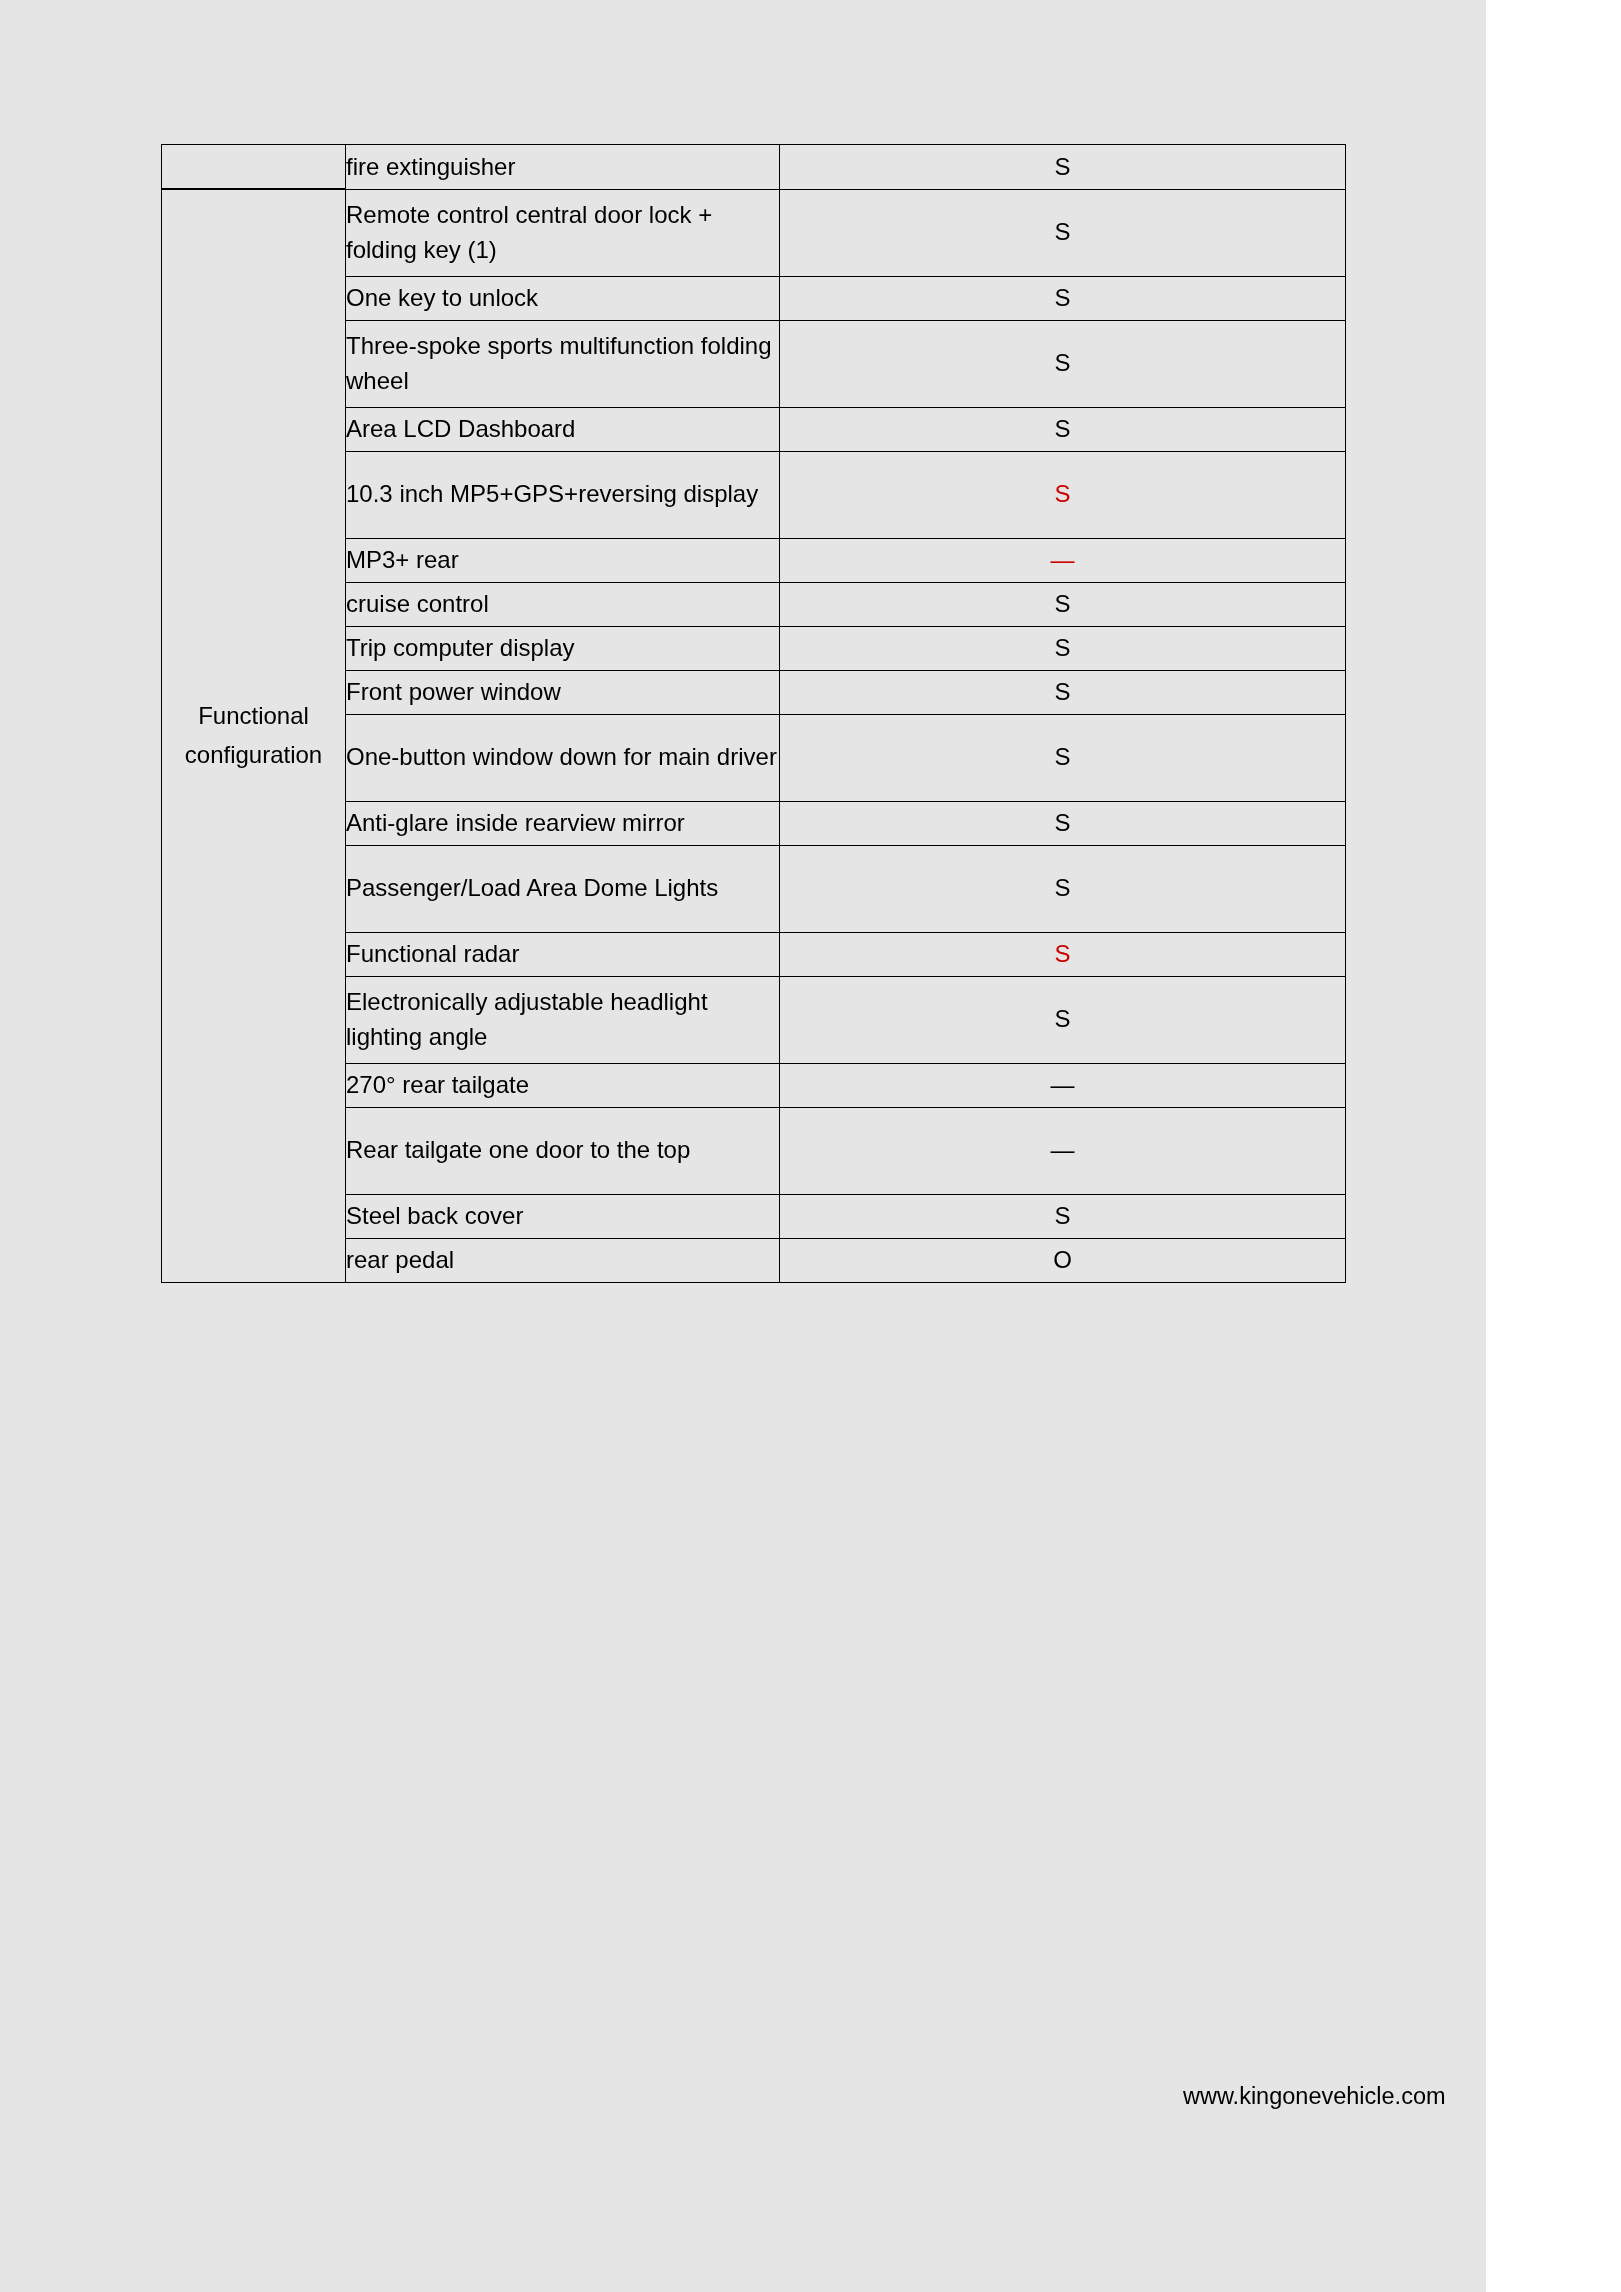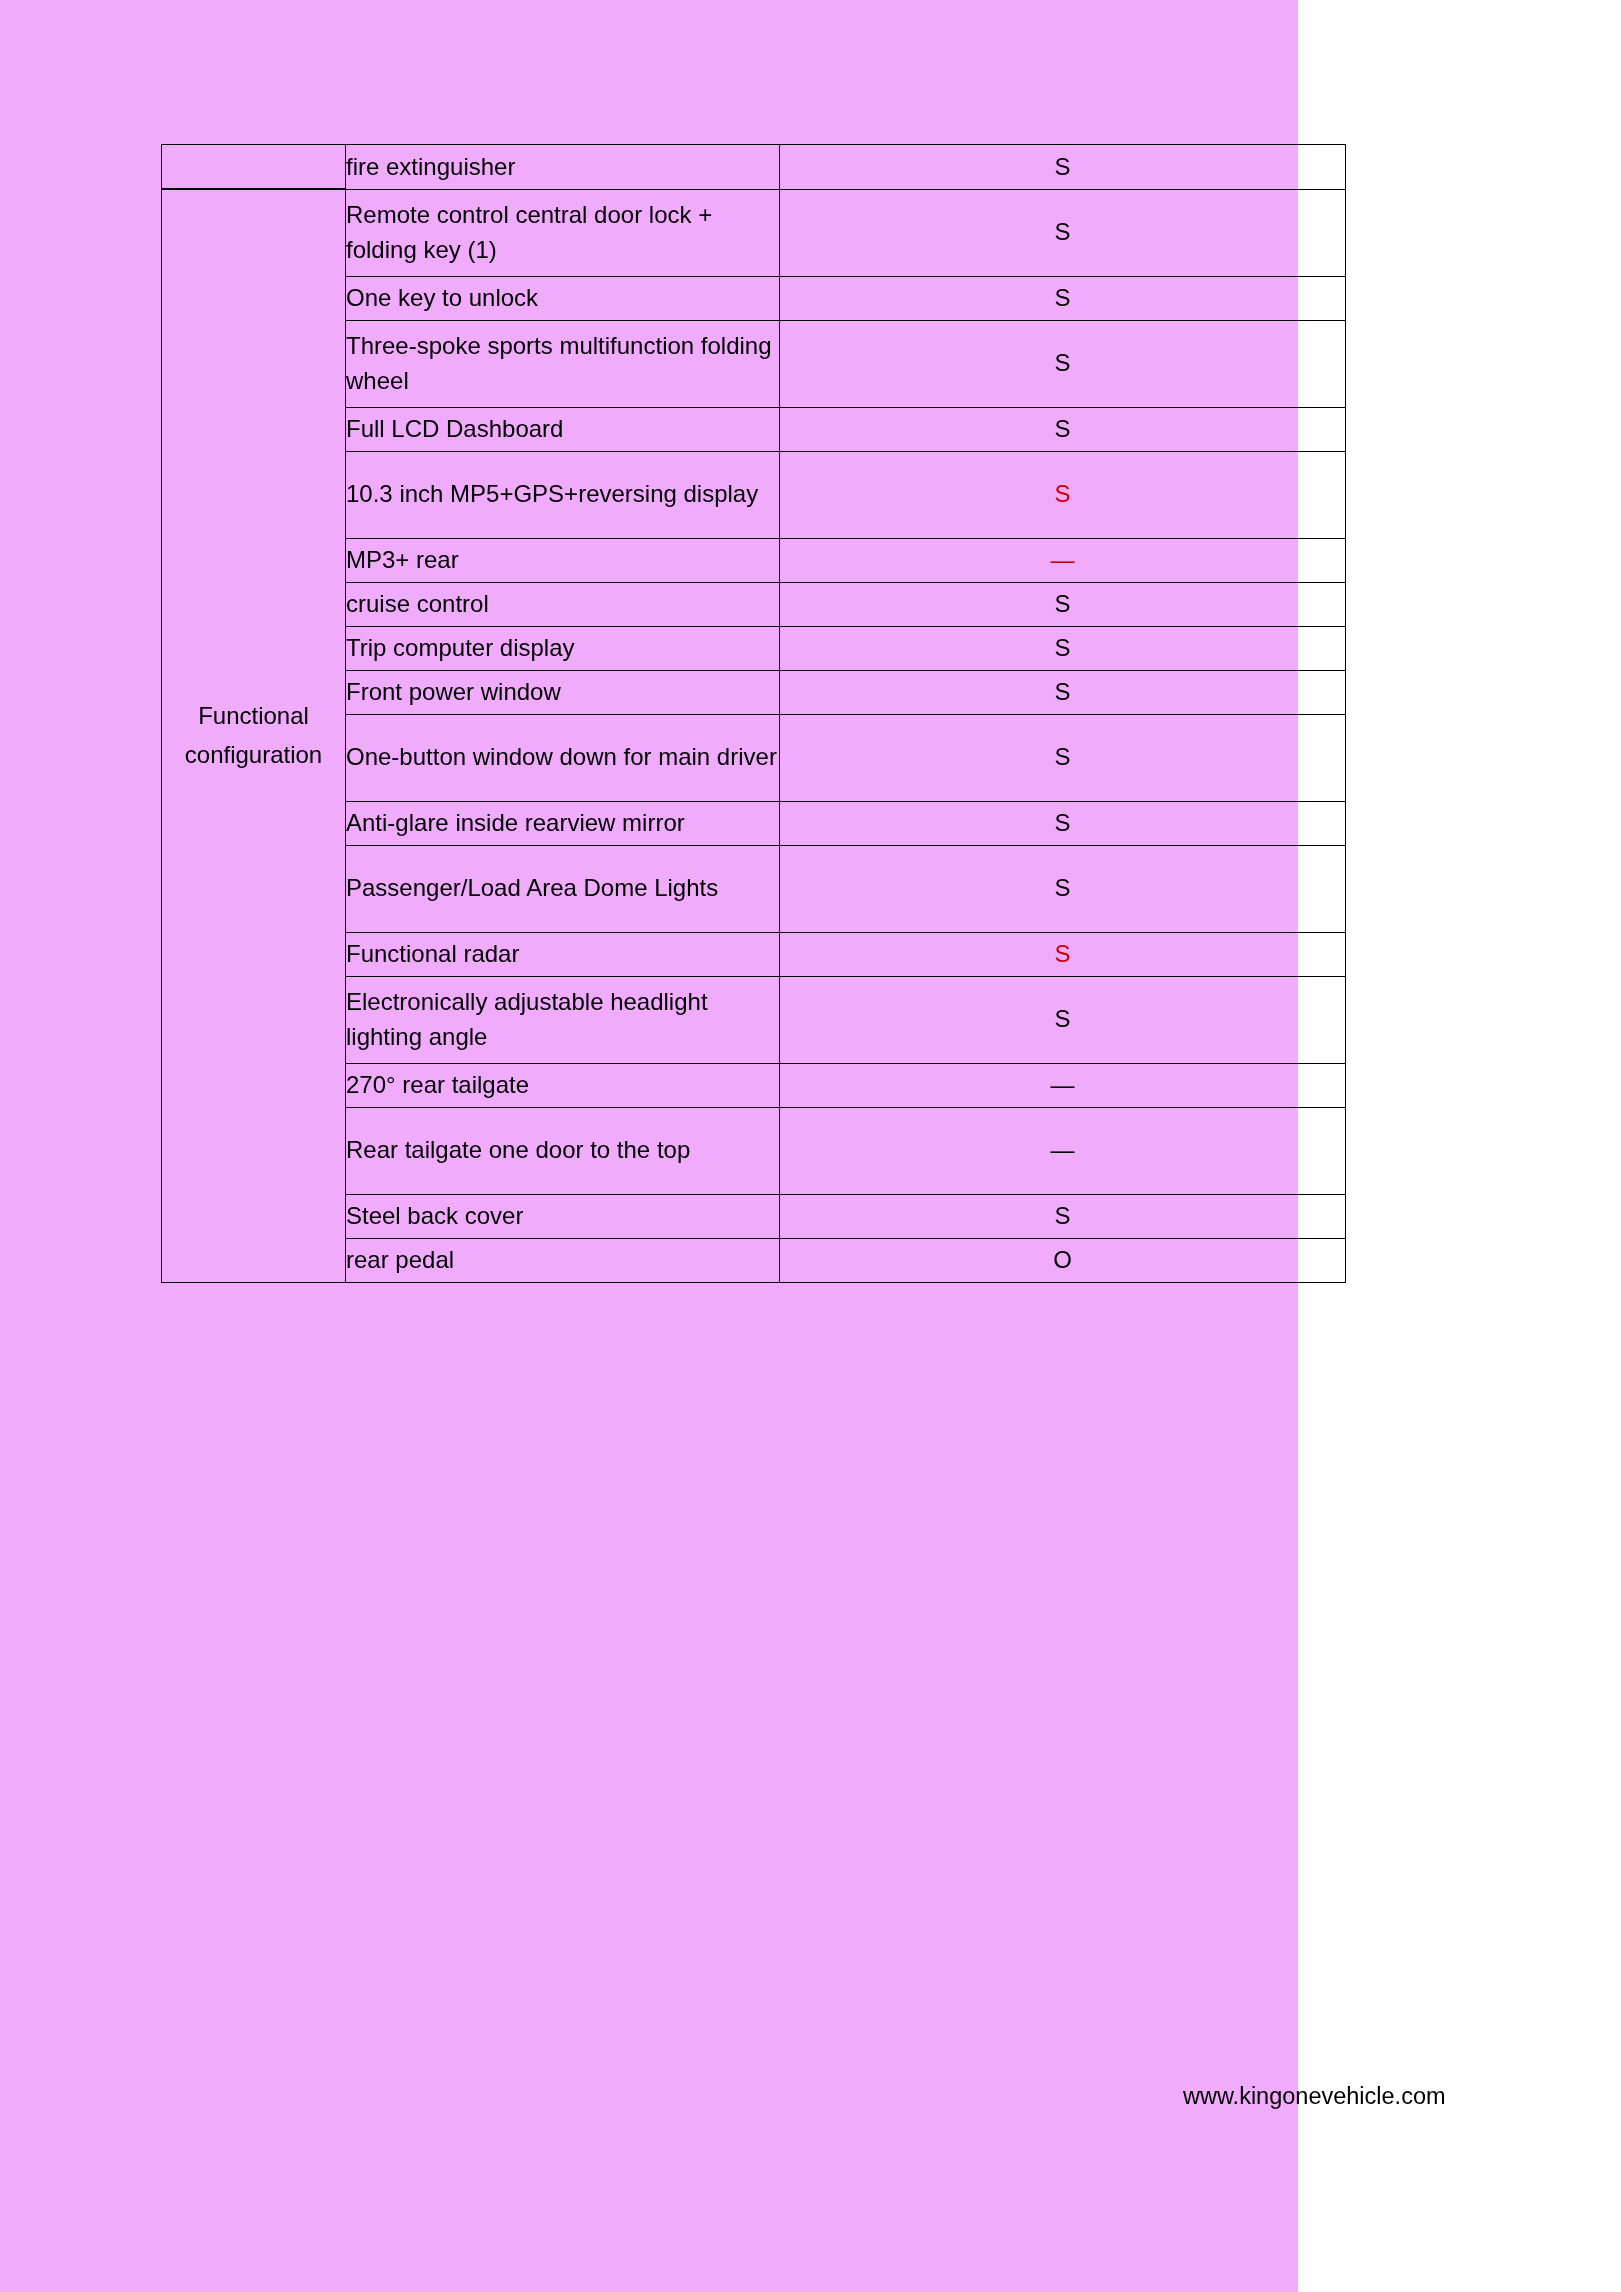--- a/index.html
+++ b/index.html
@@ -14,23 +14,23 @@
     font-family: "Liberation Sans", sans-serif;
     color: #000000;
     overflow: hidden;
   }
 
   
   #page {
     position: absolute;
     left: 0;
     top: 0;
-    width: 1298px;
+    width: 1486px;
     height: 2293px;
-    background: #f0abfc;
+    background: #e5e5e5;
   }
 
   
   #spec-table-wrap {
     position: absolute;
     left: 161px;
     top: 144px;
     width: 1184px;
   }
 
@@ -129,21 +129,21 @@
           </tr>
           <tr class="h1">
             <td class="item-cell">One key to unlock</td>
             <td class="val-cell"><span>S</span></td>
           </tr>
           <tr class="h2">
             <td class="item-cell">Three-spoke sports multifunction folding wheel</td>
             <td class="val-cell"><span>S</span></td>
           </tr>
           <tr class="h1">
-            <td class="item-cell">Full LCD Dashboard</td>
+            <td class="item-cell">Area LCD Dashboard</td>
             <td class="val-cell"><span>S</span></td>
           </tr>
           <tr class="h2">
             <td class="item-cell">10.3 inch MP5+GPS+reversing display</td>
             <td class="val-cell"><span class="red">S</span></td>
           </tr>
           <tr class="h1">
             <td class="item-cell">MP3+ rear</td>
             <td class="val-cell"><span class="red dash">—</span></td>
           </tr>

